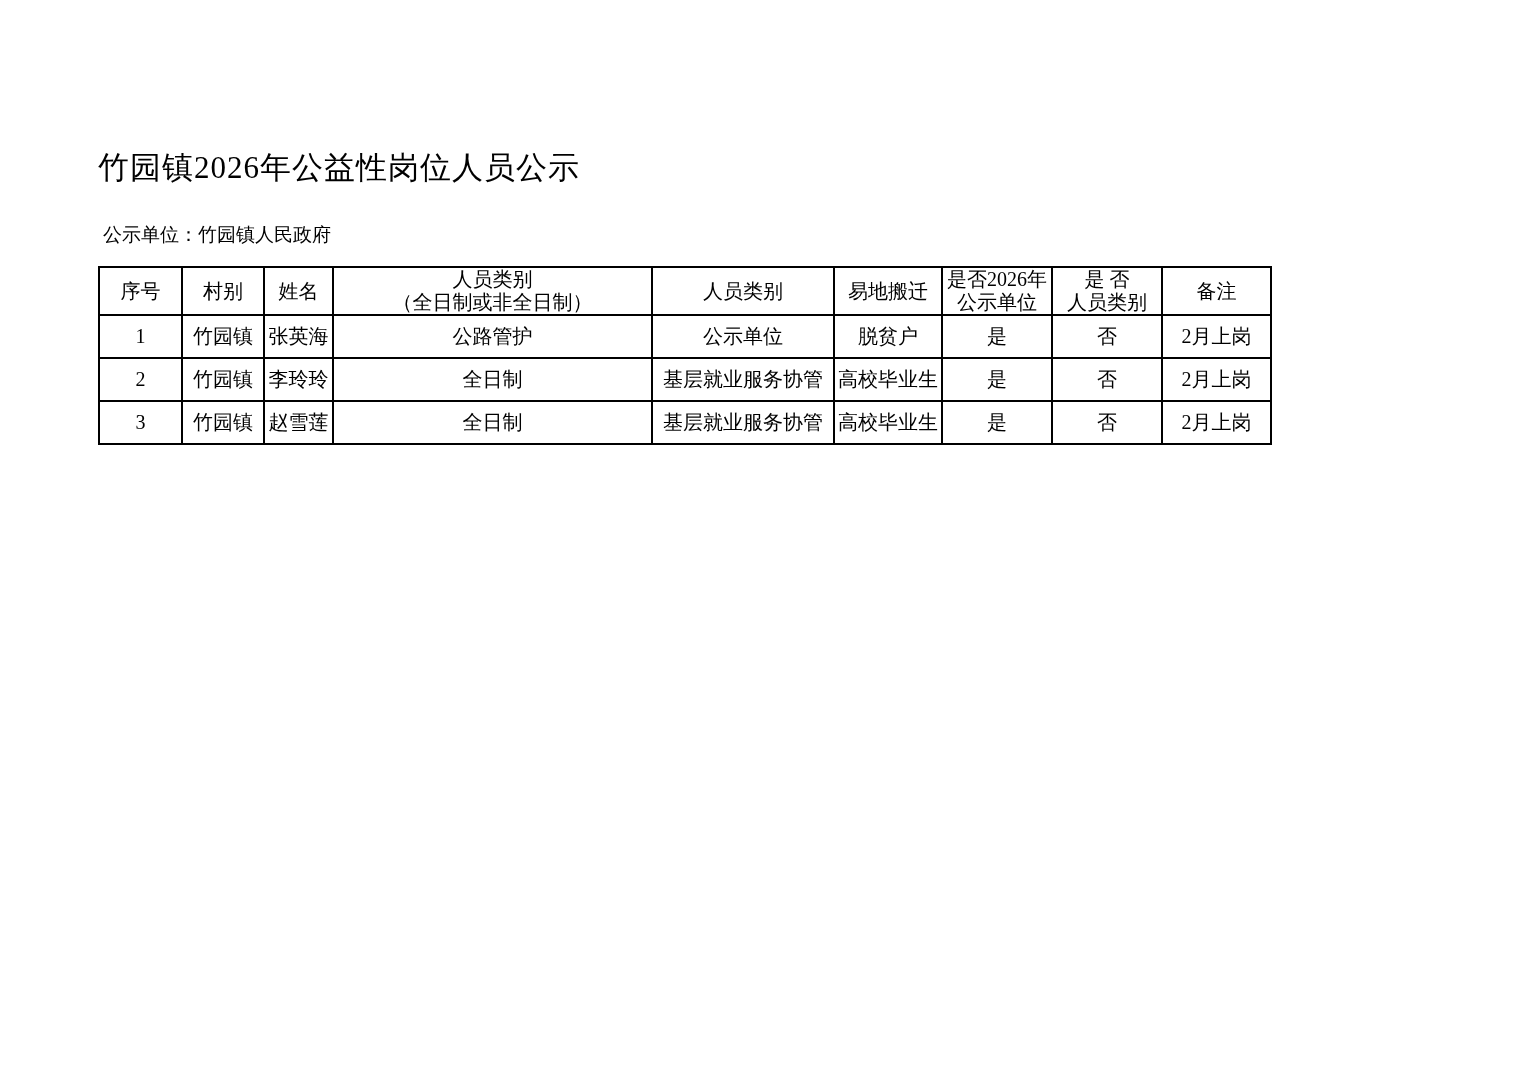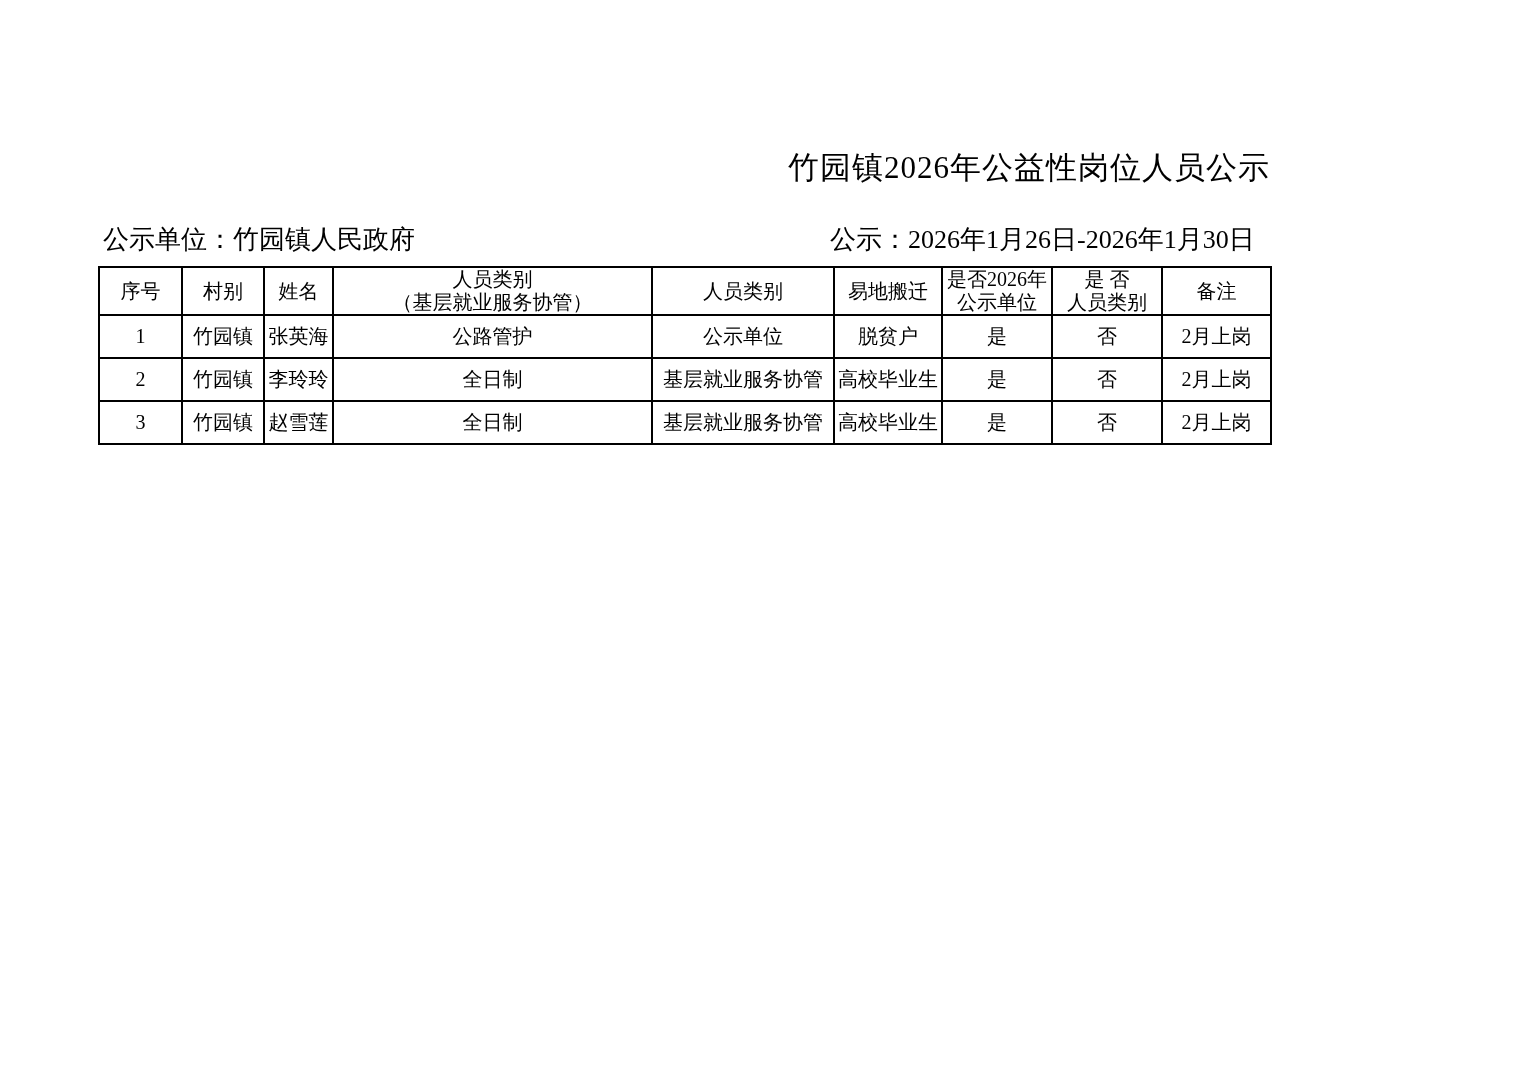--- a/index.html
+++ b/index.html
@@ -18,33 +18,33 @@
     position: relative;
     width: 1520px;
     height: 1074px;
     background: #ffffff;
   }
   .doc-title {
     position: absolute;
     top: 147px;
     left: 98px;
     width: 1172px;
-    text-align: right;
+    text-align: left;
     font-size: 31px;
     font-weight: 500;
     letter-spacing: 1px;
     white-space: nowrap;
   }
   .meta-row {
     position: absolute;
     top: 222px;
     left: 98px;
     width: 1172px;
     height: 30px;
-    font-size: 26px;
+    font-size: 19px;
   }
   .meta-publisher {
     position: absolute;
     left: 5px;
     top: 0;
     white-space: nowrap;
   }
   .meta-period {
     position: absolute;
     left: 732px;
@@ -79,21 +79,20 @@
 </style>
 </head>
 <body>
 
 <div class="sheet">
 
   <div class="doc-title">竹园镇2026年公益性岗位人员公示</div>
 
   <div class="meta-row">
     <span class="meta-publisher">公示单位：竹园镇人民政府</span>
-    <span class="meta-period">公示：2026年1月26日-2026年1月30日</span>
   </div>
 
   <table class="notice-table">
     <colgroup>
       <col style="width:83px">
       <col style="width:82px">
       <col style="width:69px">
       <col style="width:319px">
       <col style="width:182px">
       <col style="width:108px">
@@ -107,21 +106,21 @@
           <span class="hline">序号</span>
         </th>
         <th>
           <span class="hline">村别</span>
         </th>
         <th>
           <span class="hline">姓名</span>
         </th>
         <th>
           <span class="hline">人员类别</span>
-          <span class="hline">（基层就业服务协管）</span>
+          <span class="hline">（全日制或非全日制）</span>
         </th>
         <th>
           <span class="hline">人员类别</span>
         </th>
         <th>
           <span class="hline">易地搬迁</span>
         </th>
         <th>
           <span class="hline">是否2026年</span>
           <span class="hline">公示单位</span>

